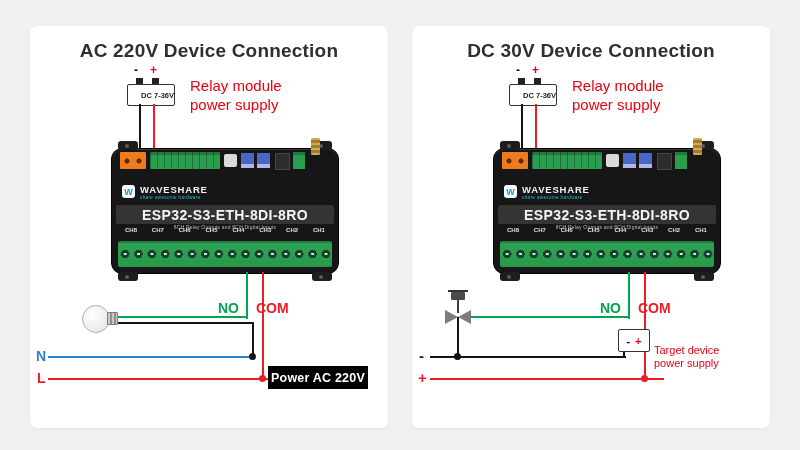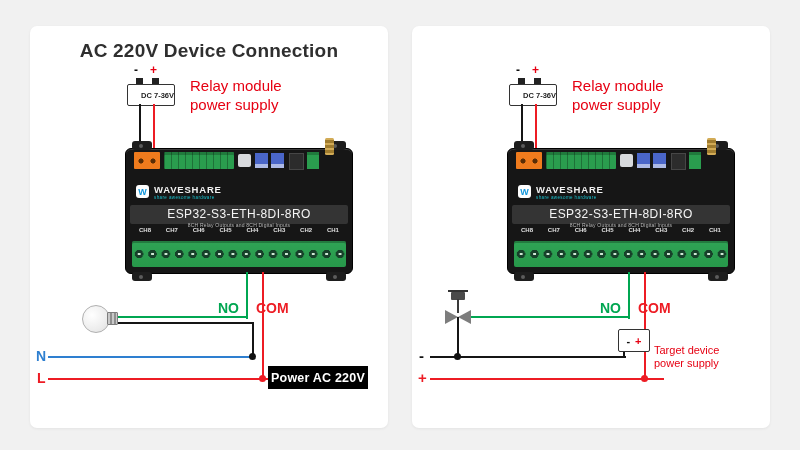--- a/index.html
+++ b/index.html
@@ -16,41 +16,41 @@
   .pol{position:absolute;top:37px;font-size:12px;font-weight:700;}
   .pol-minus{left:104px;color:#111;} .pol-plus{left:120px;color:#e60012;}
   
   .wire{position:absolute;}
   .wire.h{height:2px;} .wire.v{width:2px;}
   .wc-black{background:#151515;} .wc-red{background:#ed1c24;} .wc-green{background:#00a651;} .wc-blue{background:#2e7fd0;}
   .psu-w1{left:109px;top:78px;height:46px;} .psu-w2{left:123px;top:78px;height:46px;}
   .dot{position:absolute;width:7px;height:7px;border-radius:50%;}
   .dot.black{background:#111;} .dot.red{background:#ed1c24;}
   
-  .module{position:absolute;left:95px;top:122px;width:226px;height:124px;background:#161616;border:1px solid #000;border-radius:6px;box-shadow:inset 0 1px 0 #3a3a3a;}
+  .module{position:absolute;left:81px;top:122px;width:226px;height:124px;background:#161616;border:1px solid #000;border-radius:11px;box-shadow:inset 0 1px 0 #3a3a3a;}
   .m-ear{position:absolute;width:20px;height:9px;background:#1d1d1d;border-radius:3px;}
   .m-ear::after{content:"";position:absolute;left:7px;top:2.5px;width:4px;height:4px;border-radius:50%;background:#5c5c5c;}
   .m-ear.tl{left:6px;top:-8px;} .m-ear.tr{right:6px;top:-8px;} .m-ear.bl{left:6px;bottom:-8px;} .m-ear.br{right:6px;bottom:-8px;}
   .t-orange{position:absolute;left:8px;top:3px;width:26px;height:17px;background:#ef7b1d;border-radius:1px;
     background-image:radial-gradient(circle 2.5px at 7px 9px,#5a2d05 0 2.5px,rgba(0,0,0,0) 2.6px),radial-gradient(circle 2.5px at 19px 9px,#5a2d05 0 2.5px,rgba(0,0,0,0) 2.6px);}
   .t-green{position:absolute;left:38px;top:3px;width:70px;height:17px;background:#2a9d4e;border-radius:1px;
     background-image:repeating-linear-gradient(90deg,rgba(0,0,0,0.28) 0 1px,rgba(0,0,0,0) 1px 7px);box-shadow:inset 0 3px 0 rgba(0,0,0,0.22);}
   .t-silver{position:absolute;left:112px;top:5px;width:13px;height:13px;background:#d8dadd;border-radius:2px;}
   .t-blue{position:absolute;top:4px;width:13px;height:15px;background:#4a66c9;box-shadow:inset 0 -4px 0 rgba(255,255,255,0.55);}
   .t-blue.b1{left:129px;} .t-blue.b2{left:145px;}
   .t-dark{position:absolute;left:163px;top:4px;width:13px;height:15px;background:#2c2c2c;border:1px solid #464646;}
   .t-green2{position:absolute;left:181px;top:3px;width:12px;height:17px;background:#2a9d4e;box-shadow:inset 0 3px 0 rgba(0,0,0,0.22);}
   .antenna{position:absolute;left:199px;top:-11px;width:9px;height:17px;border-radius:1.5px;
     background:repeating-linear-gradient(180deg,#d2ab56 0 2.5px,#a07c2f 2.5px 5px);}
   .brand-logo{position:absolute;left:10px;top:36px;width:13px;height:13px;background:#fff;border-radius:3px;}
   .brand-logo::after{content:"W";position:absolute;left:0;right:0;top:1.5px;text-align:center;font-size:9px;font-weight:700;color:#1296db;}
   .brand-name{position:absolute;left:28px;top:35px;color:#f2f2f2;font-size:9.5px;font-weight:700;letter-spacing:0.8px;}
   .brand-tag{position:absolute;left:28px;top:46px;color:#19c0cd;font-size:4.5px;letter-spacing:0.4px;}
   .model-bar{position:absolute;left:4px;right:4px;top:56px;height:19px;background:#343434;border-radius:2px;text-align:center;}
-  .model{font-size:12px;font-weight:400;color:#f5f5f5;letter-spacing:0.4px;margin-top:2px;}
+  .model{font-size:14px;font-weight:700;color:#f5f5f5;letter-spacing:0.4px;margin-top:2px;}
   .subtitle{font-size:5px;color:#b8b8b8;margin-top:1px;letter-spacing:0.2px;}
   .channels{position:absolute;left:13px;right:13px;top:78px;height:10px;display:flex;justify-content:space-between;}
   .channels span{font-size:6px;color:#e0e0e0;font-weight:700;}
   .bottom-term{position:absolute;left:6px;right:6px;top:92px;height:26px;border-radius:2px;
     background-image:radial-gradient(circle 4.2px at 7px 13px,#cfe9d6 0 1.3px,#17402a 1.3px 4.2px,rgba(0,0,0,0) 4.3px),linear-gradient(#2fa455,#27984a);
     background-size:13.4px 100%,100% 100%;background-repeat:repeat-x,no-repeat;box-shadow:inset 0 2px 0 rgba(0,0,0,0.25);}
   
   .no-label{position:absolute;left:188px;top:274px;color:#00a651;font-size:14px;font-weight:700;}
   .com-label{position:absolute;left:226px;top:274px;color:#ed1c24;font-size:14px;font-weight:700;}
   .wire-no-v{left:216px;top:246px;height:47px;}
@@ -161,20 +161,21 @@
     <div class="wire h wc-blue lc-line-n"></div>
     <div class="wire h wc-red lc-line-l"></div>
     <div class="dot black lc-dot-n"></div>
     <div class="dot red lc-dot-l"></div>
     <span class="lc-lab-n">N</span>
     <span class="lc-lab-l">L</span>
     <div class="power-box lc-power">Power AC 220V</div>
   </div>
 
   <div class="card" id="card-right">
+    <div class="title">DC 30V Device Connection</div>
 
     <div class="annotation">
       <div>Relay module</div>
       <div>power supply</div>
     </div>
 
     <span class="pol pol-minus">-</span>
     <span class="pol pol-plus">+</span>
     <div class="pin pin-minus"></div>
     <div class="pin pin-plus"></div>

